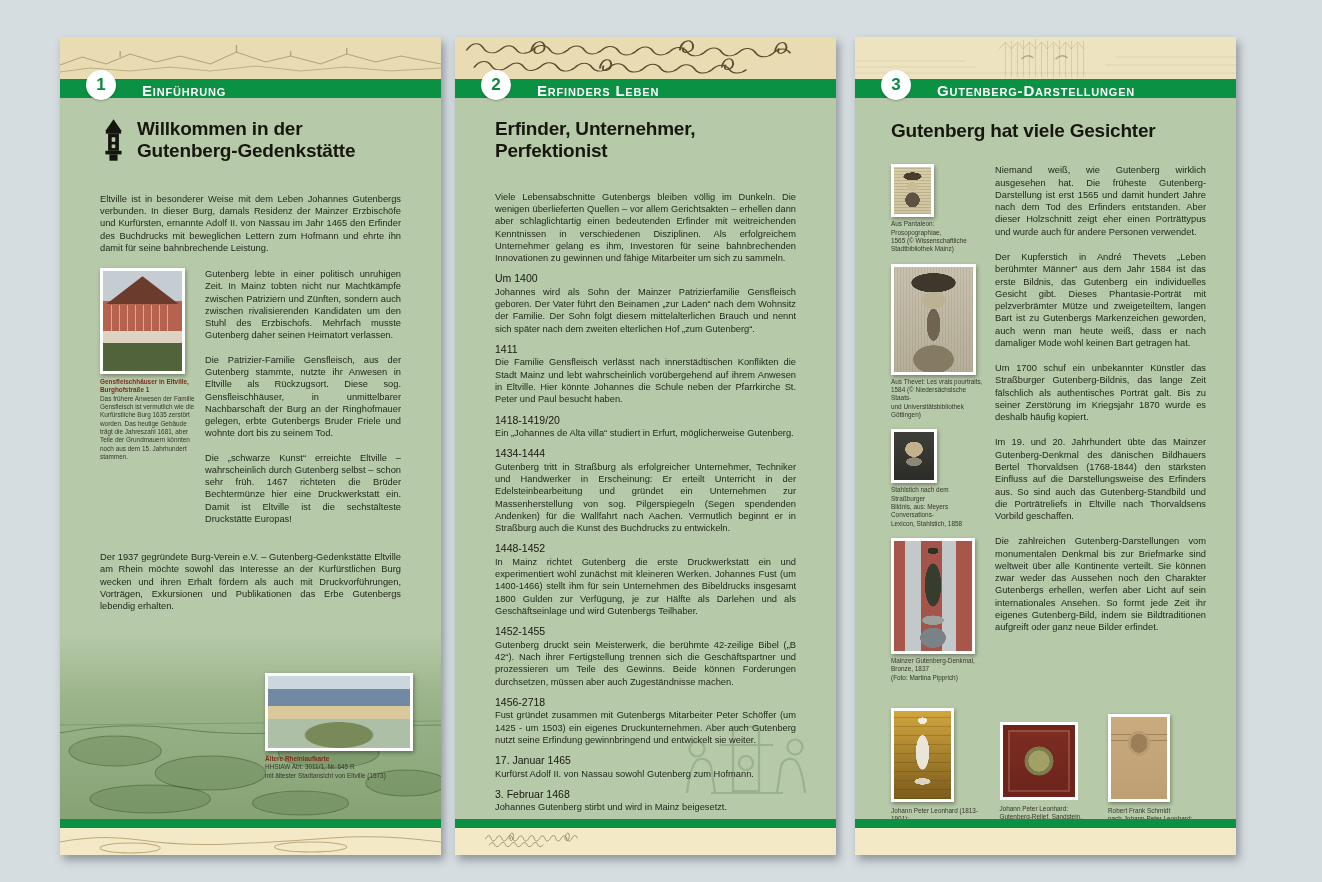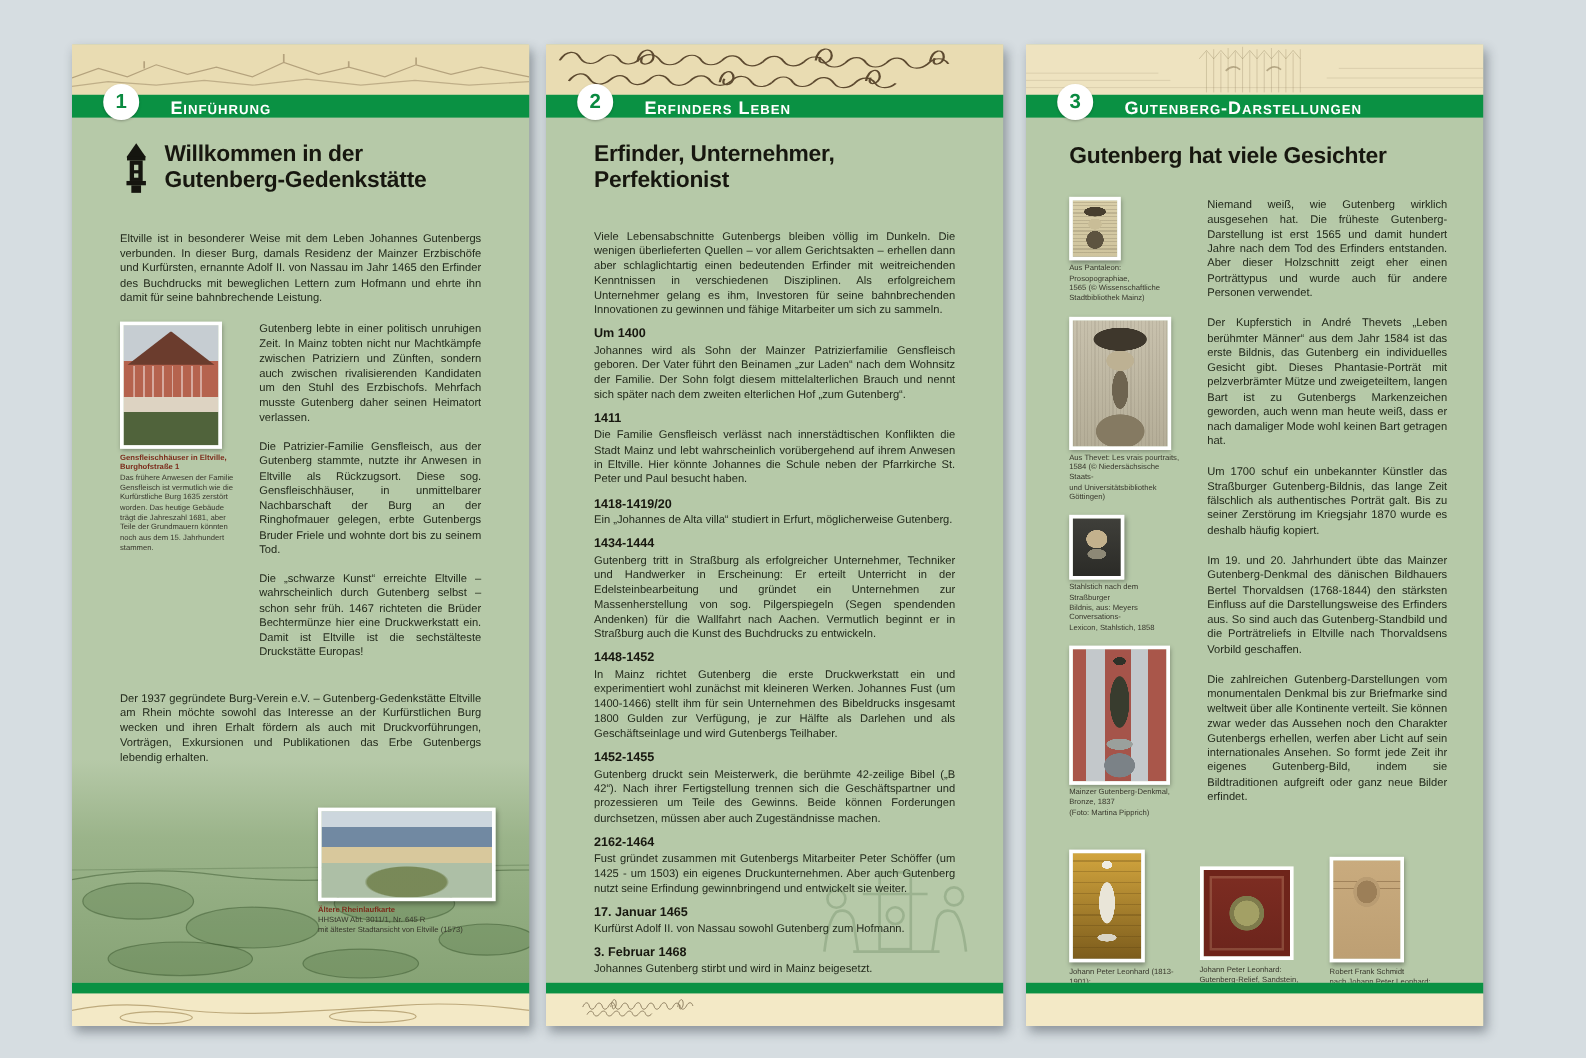--- a/index.html
+++ b/index.html
@@ -17,28 +17,28 @@
          z-index:5;box-shadow:0 1px 2px rgba(0,0,0,.25);}
   .bar-label{position:absolute;left:82px;top:44.5px;color:#fff;font-weight:700;font-size:15px;
          font-variant:small-caps;letter-spacing:.8px;z-index:5;}
   .content{position:absolute;top:61px;left:0;right:0;bottom:36px;padding:0 40px;overflow:hidden;box-sizing:border-box;}
   .content-3{padding:0 30px 0 36px;}
   .foot-green{position:absolute;left:0;right:0;bottom:27px;height:9px;background:#0a9143;z-index:4;}
   .foot-cream{position:absolute;left:0;right:0;bottom:0;height:27px;background:#f3e9c6;z-index:4;overflow:hidden;}
 
   h1.ptitle{font-size:19px;line-height:1.18;font-weight:700;color:#17170f;margin:0;white-space:pre-line;letter-spacing:-.2px;}
   .para{font-size:9.3px;line-height:1.32;text-align:justify;color:#232a1c;margin:0;}
-  .thead{font-weight:700;font-size:10.5px;color:#17170f;margin:8px 0 1.5px 0;}
+  .thead{font-weight:400;font-size:10.5px;color:#17170f;margin:8px 0 1.5px 0;}
   .cap{font-size:6.4px;line-height:1.3;color:#38372c;}
   .cap-t{font-weight:700;color:#7c2c1c;}
   .pre{white-space:pre-line;}
   .framed{border:3px solid #fff;box-shadow:1px 2px 4px rgba(0,0,0,.35);box-sizing:content-box;}
 
   .title-row{display:flex;align-items:center;gap:10px;margin-top:20px;}
-  .cols{display:flex;margin-top:14px;gap:11px;}
+  .cols{display:flex;margin-top:14px;}
   .leftcol{width:95px;flex:0 0 95px;}
   .rightcol{flex:1;margin-left:10px;}
   .rightcol .para{margin-bottom:12px;}
 
   
   .art-house{position:relative;width:79px;height:100px;overflow:hidden;
     background:linear-gradient(180deg,#c6cdd2 0 30%,#b5634e 30% 60%,#ddd3c2 60% 72%,#50633b 72% 100%);}
   .art-house::before{content:"";position:absolute;left:4%;right:4%;top:5%;height:28%;background:#6b3c2d;
     clip-path:polygon(50% 0,100% 100%,0 100%);}
   .art-house::after{content:"";position:absolute;left:10%;right:10%;top:34%;height:26%;
@@ -222,21 +222,21 @@
         <div class="thead">1411</div>
         <p class="para">Die Familie Gensfleisch verlässt nach innerstädtischen Konflikten die Stadt Mainz und lebt wahrscheinlich vorübergehend auf ihrem Anwesen in Eltville. Hier könnte Johannes die Schule neben der Pfarrkirche St. Peter und Paul besucht haben.</p>
         <div class="thead">1418-1419/20</div>
         <p class="para">Ein „Johannes de Alta villa“ studiert in Erfurt, möglicherweise Gutenberg.</p>
         <div class="thead">1434-1444</div>
         <p class="para">Gutenberg tritt in Straßburg als erfolgreicher Unternehmer, Techniker und Handwerker in Erscheinung: Er erteilt Unterricht in der Edelsteinbearbeitung und gründet ein Unternehmen zur Massenherstellung von sog. Pilgerspiegeln (Segen spendenden Andenken) für die Wallfahrt nach Aachen. Vermutlich beginnt er in Straßburg auch die Kunst des Buchdrucks zu entwickeln.</p>
         <div class="thead">1448-1452</div>
         <p class="para">In Mainz richtet Gutenberg die erste Druckwerkstatt ein und experimentiert wohl zunächst mit kleineren Werken. Johannes Fust (um 1400-1466) stellt ihm für sein Unternehmen des Bibeldrucks insgesamt 1800 Gulden zur Verfügung, je zur Hälfte als Darlehen und als Geschäftseinlage und wird Gutenbergs Teilhaber.</p>
         <div class="thead">1452-1455</div>
         <p class="para">Gutenberg druckt sein Meisterwerk, die berühmte 42-zeilige Bibel („B 42“). Nach ihrer Fertigstellung trennen sich die Geschäftspartner und prozessieren um Teile des Gewinns. Beide können Forderungen durchsetzen, müssen aber auch Zugeständnisse machen.</p>
-        <div class="thead">2162-1464</div>
+        <div class="thead">1456-2718</div>
         <p class="para">Fust gründet zusammen mit Gutenbergs Mitarbeiter Peter Schöffer (um 1425 - um 1503) ein eigenes Druckunternehmen. Aber auch Gutenberg nutzt seine Erfindung gewinnbringend und entwickelt sie weiter.</p>
         <div class="thead">17. Januar 1465</div>
         <p class="para">Kurfürst Adolf II. von Nassau sowohl Gutenberg zum Hofmann.</p>
         <div class="thead">3. Februar 1468</div>
         <p class="para">Johannes Gutenberg stirbt und wird in Mainz beigesetzt.</p>
       </div>
     </div>
 
     <svg class="press-mark" viewBox="0 0 150 90">
       <g stroke="#3f6238" fill="none" stroke-width="2.2">

